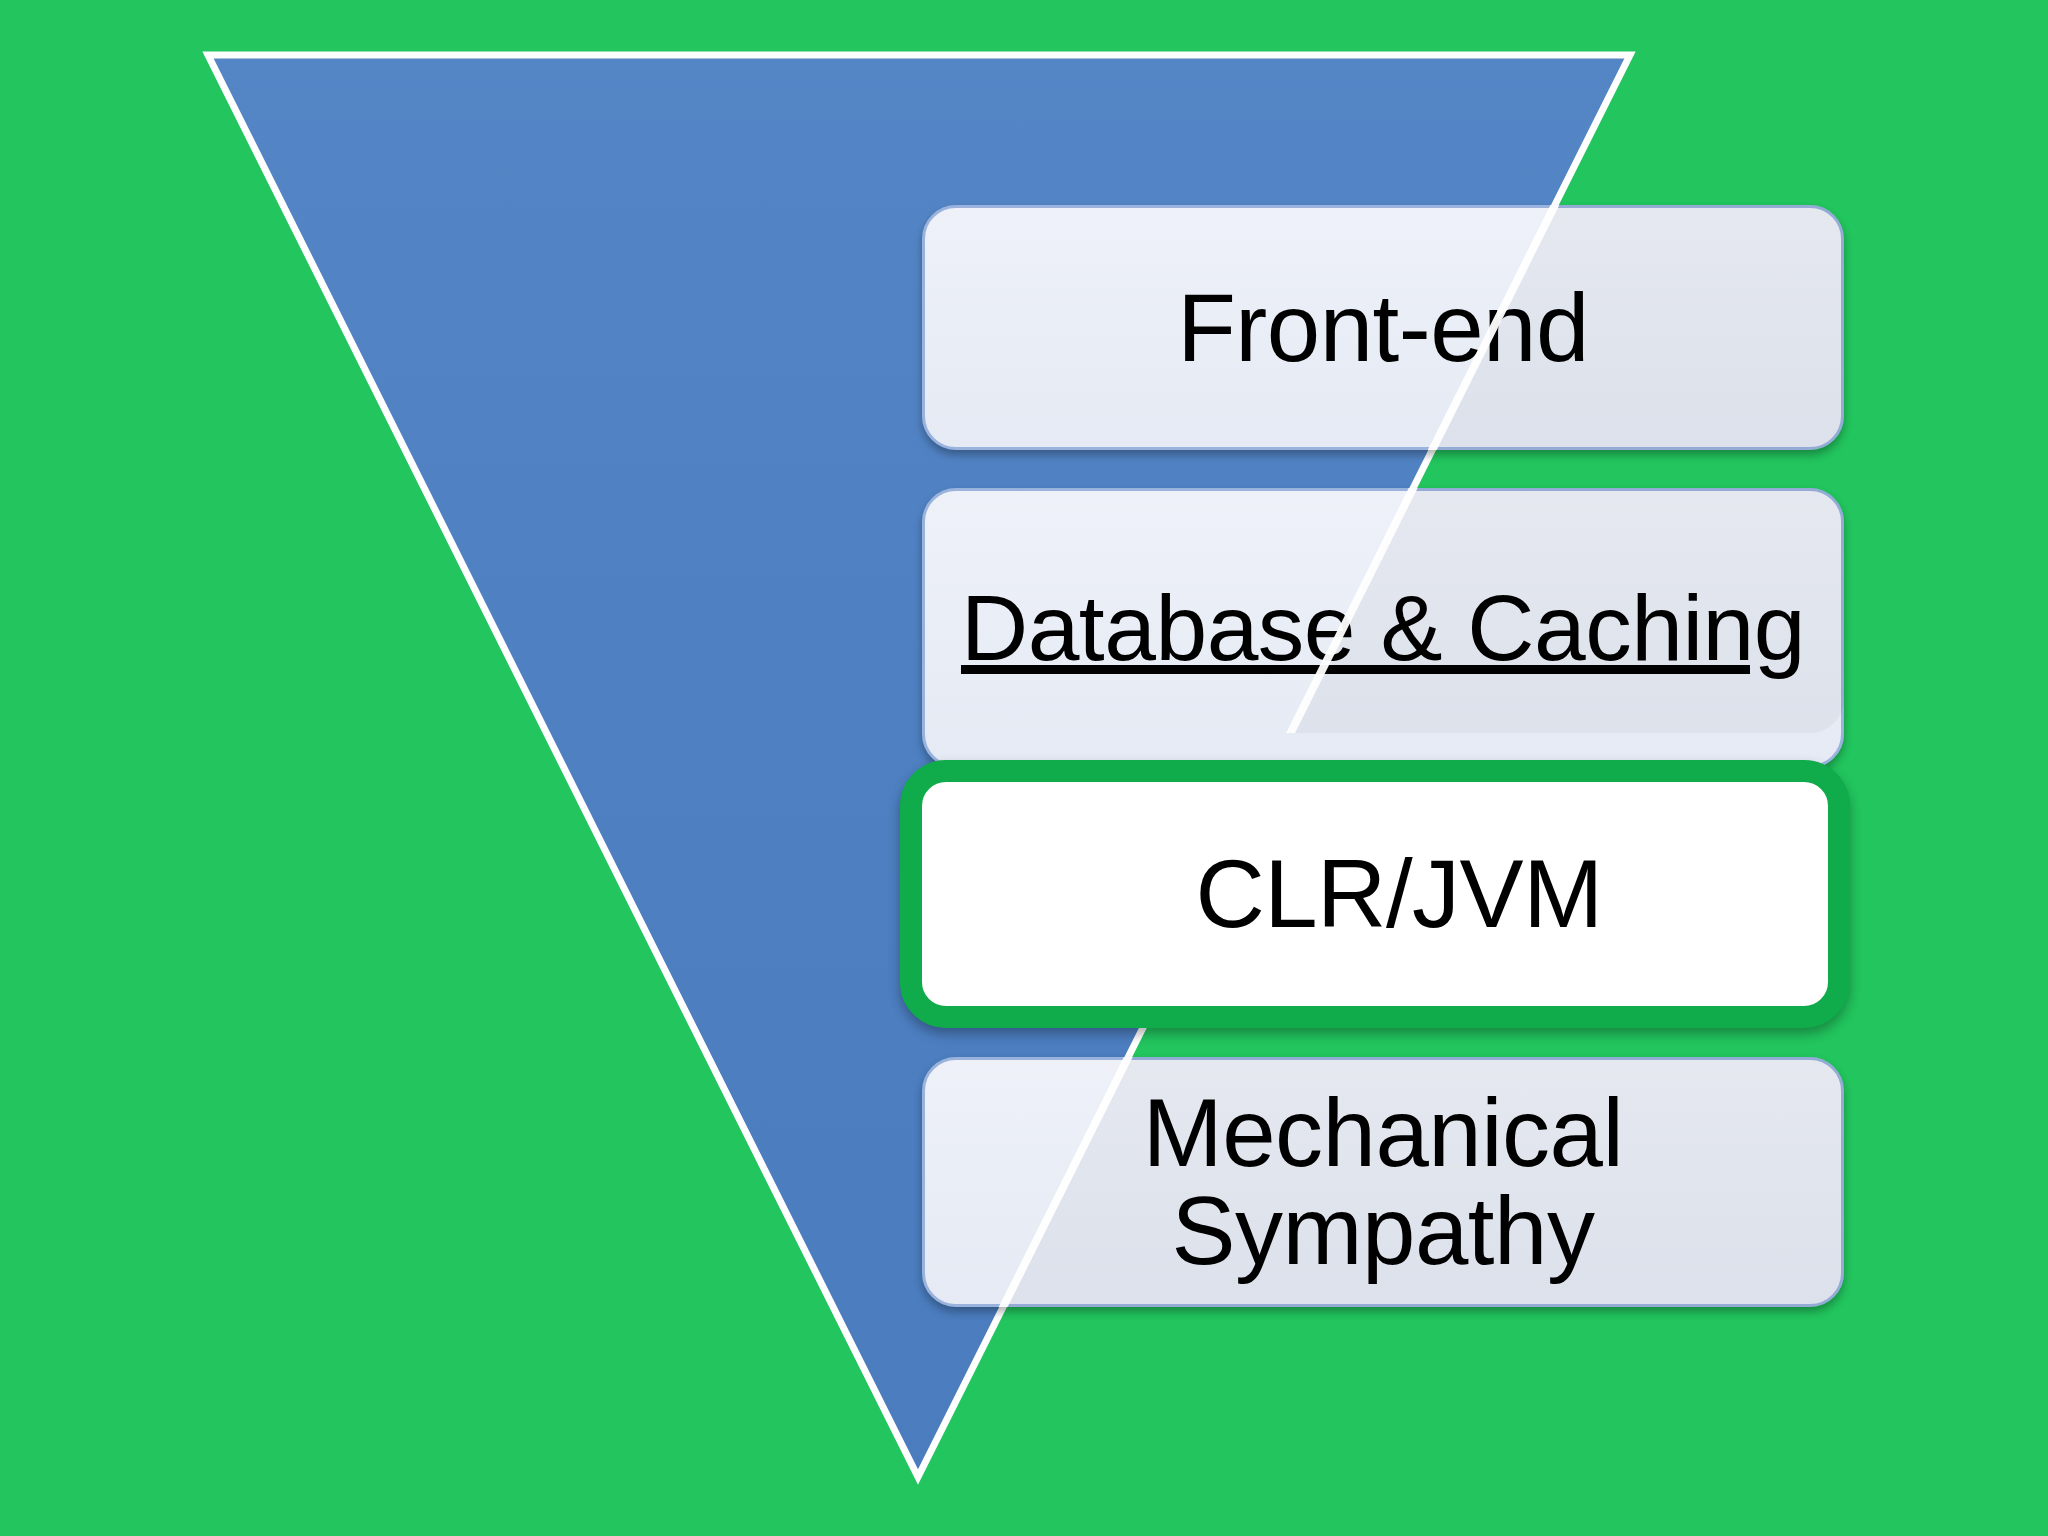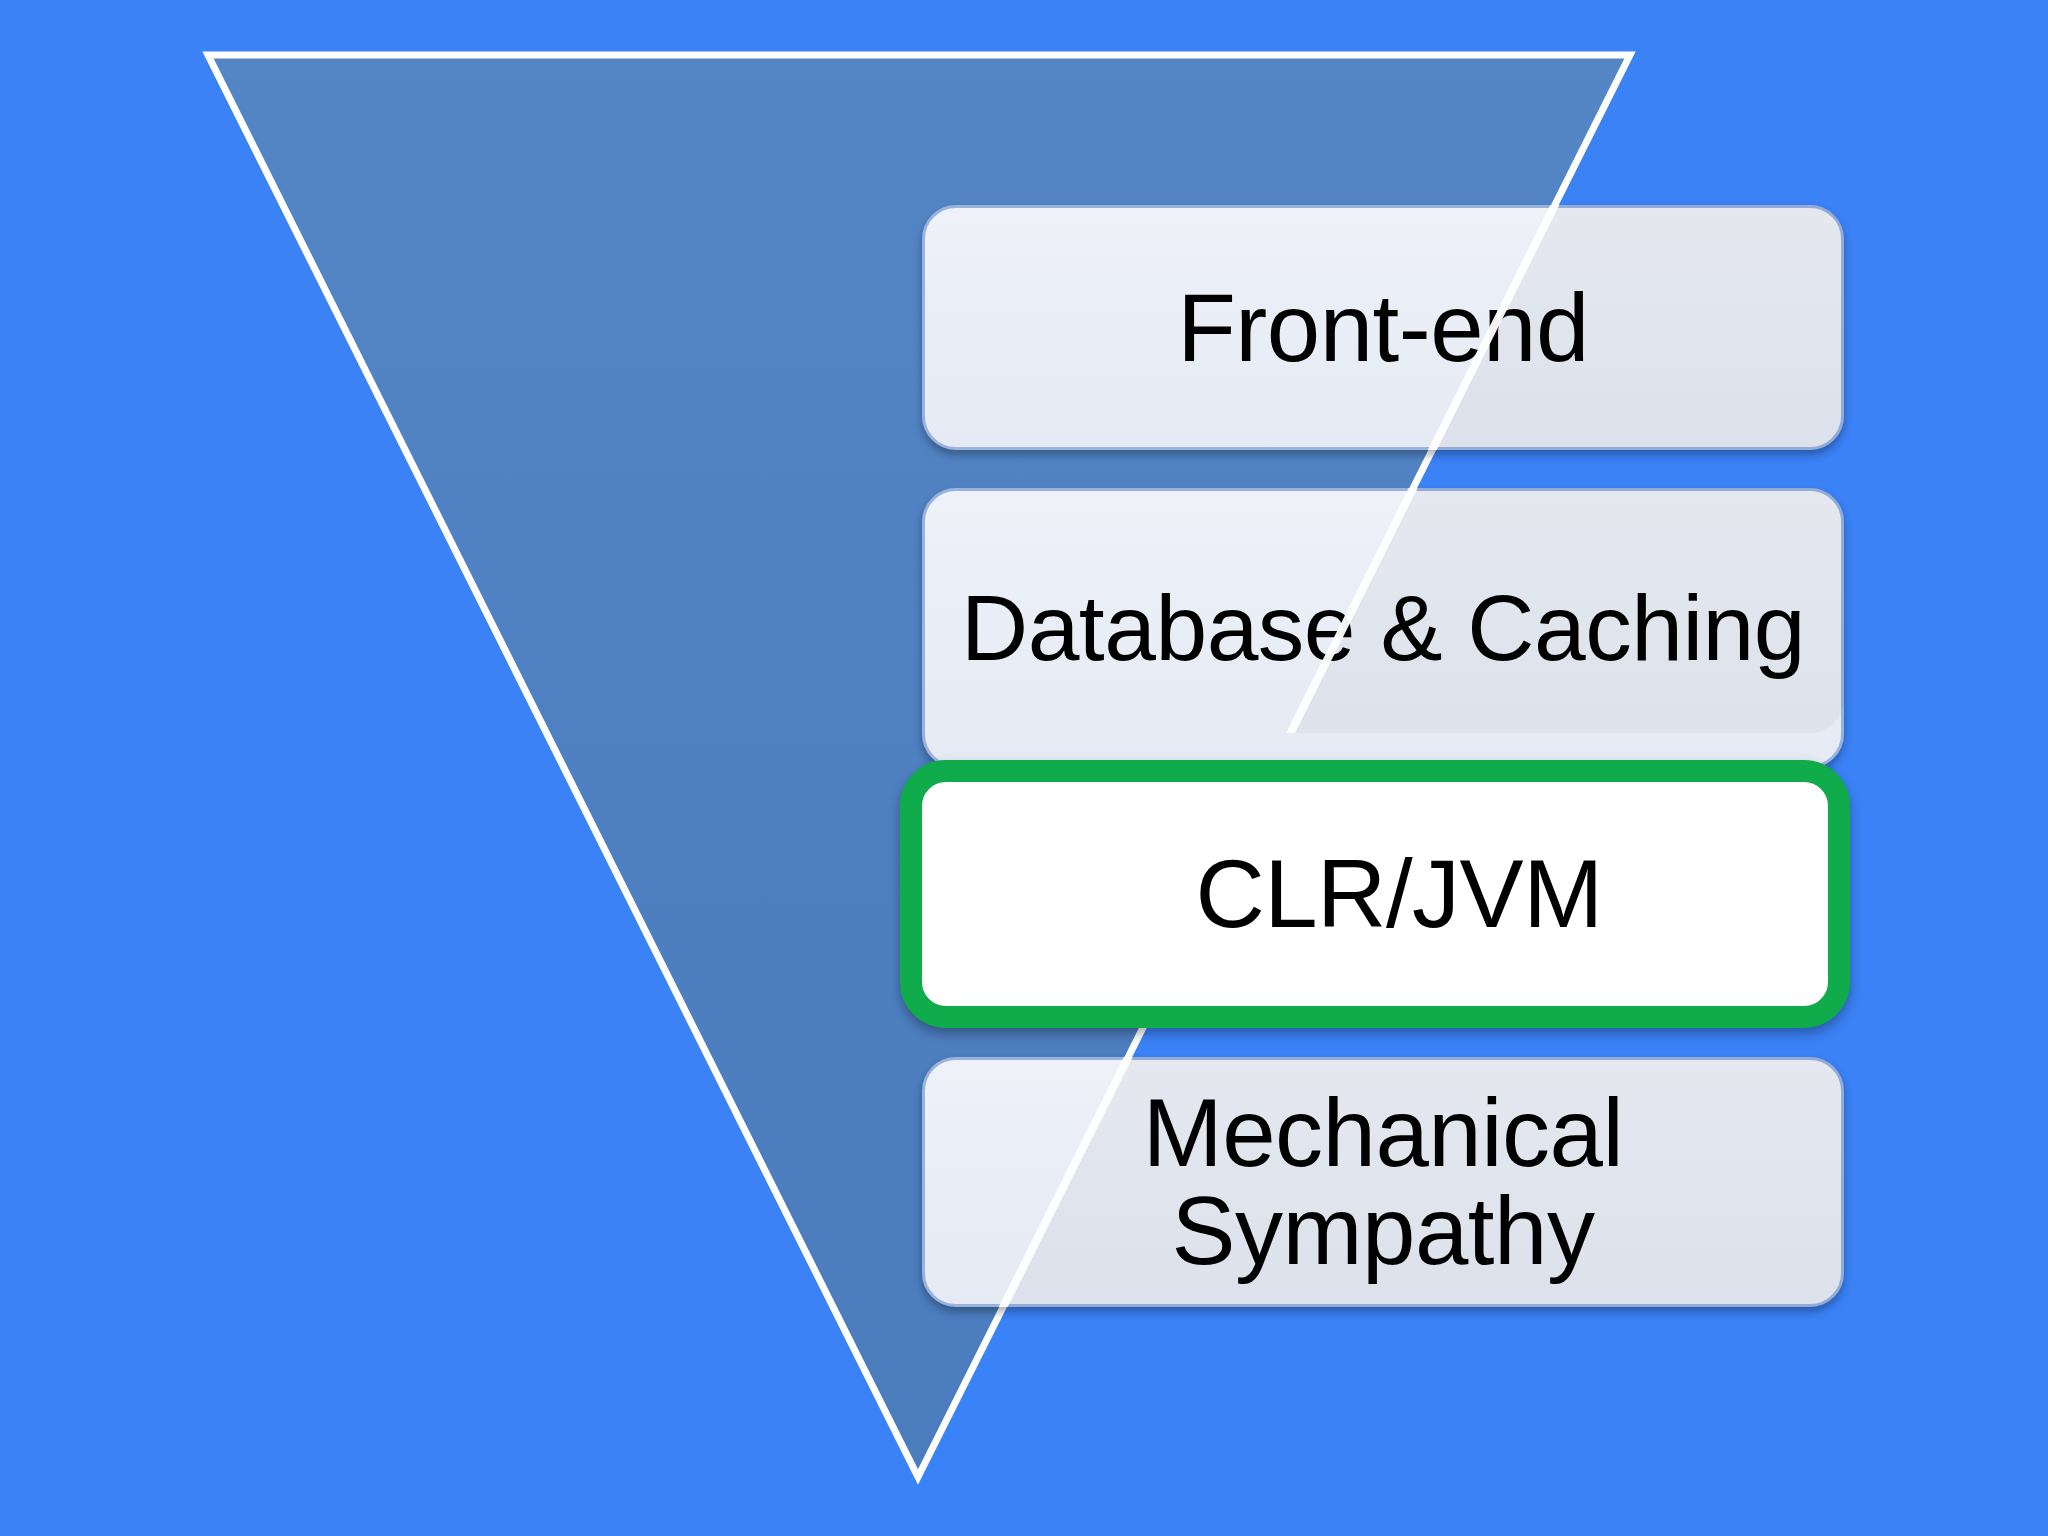--- a/index.html
+++ b/index.html
@@ -68,38 +68,38 @@
     top: 0;
     width: 2048px;
     height: 1536px;
     z-index: 7;
     pointer-events: none;
   }
 </style>
 </head>
 <body style="background: rgb(31, 74, 128);">
 
-<div id="slide" style="background: #3b82f6;">
+<div id="slide" style="background: #22c55e;">
 
   <svg id="funnel-svg" viewBox="0 0 2048 1536" aria-hidden="true">
     <defs>
       <linearGradient id="triGrad" x1="0" y1="0" x2="0" y2="1">
         <stop offset="0%" stop-color="#5486c6"></stop>
         <stop offset="55%" stop-color="#4d7fc1"></stop>
         <stop offset="100%" stop-color="#4a7cbe"></stop>
       </linearGradient>
     </defs>
     <polygon id="funnel-poly" points="208,55 1630,55 918,1477" fill="url(#triGrad)" stroke="#ffffff" stroke-width="7" stroke-linejoin="miter"></polygon>
   </svg>
 
   <div class="layer-box plain" style="left: 922px; top: 205px; width: 922px; height: 245px; border-color: rgb(154, 179, 221);">
     <span class="layer-label size-xl" style="color: rgb(0, 0, 0);">Front-end</span>
   </div>
 
-  <div class="layer-box plain" style="left: 922px; top: 488px; width: 922px; height: 280px; border-color: rgb(154, 179, 221);">
+  <div class="layer-box plain" style="left: 922px; top: 488px; width: 922px; height: 280px; border-color: rgb(154, 179, 221); text-decoration: underline;">
     <span class="layer-label size-lg" style="color: rgb(0, 0, 0);">Database &amp; Caching</span>
   </div>
 
   <div class="layer-box highlight" style="left: 900px; top: 760px; width: 950px; height: 268px; border-color: rgb(16, 171, 75); background: rgb(255, 255, 255);">
     <span class="layer-label size-xl" style="color: rgb(0, 0, 0);">CLR/JVM</span>
   </div>
 
   <div class="layer-box plain" style="left: 922px; top: 1057px; width: 922px; height: 250px; border-color: rgb(154, 179, 221);">
     <span class="layer-label size-xl" style="color: rgb(0, 0, 0);">Mechanical
 Sympathy</span>

